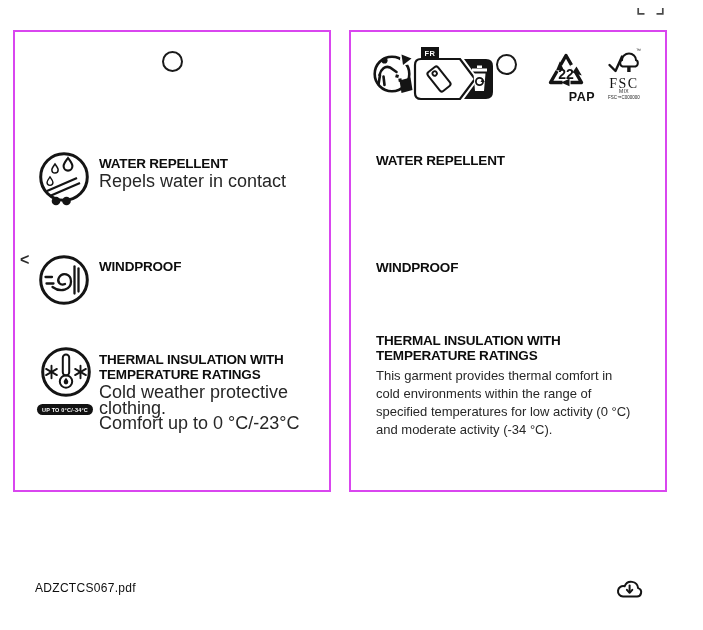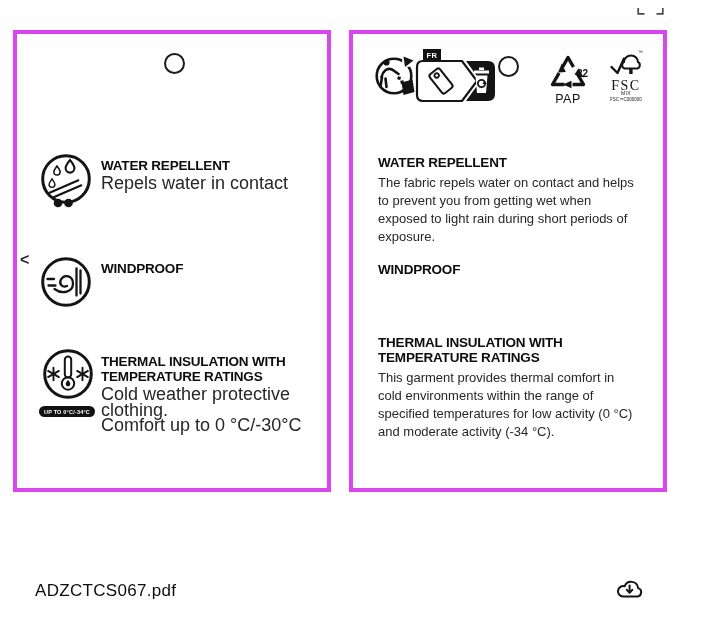--- a/index.html
+++ b/index.html
@@ -1,18 +1,18 @@
 <!DOCTYPE html>
 <html><head>
 <meta charset="utf-8">
 <style>
   html,body{margin:0;padding:0;background:#ffffff;}
   .stage{position:relative;width:703px;height:630px;background:#ffffff;overflow:hidden;
          font-family:"Liberation Sans","DejaVu Sans",sans-serif;color:#111;}
-  .card{position:absolute;top:30px;height:462px;background:#fff;border:4px solid #d946ef;box-sizing:border-box;}
+  .card{position:absolute;top:30px;height:462px;background:#fff;border:2px solid #d946ef;box-sizing:border-box;}
   .card-left{left:13px;width:318px;}
   .card-right{left:349px;width:318px;}
   .hole{position:absolute;width:21px;height:21px;border:2px solid #1a1a1a;border-radius:50%;background:#fff;box-sizing:border-box;}
   .hole-left{left:147px;top:19px;}
   .hole-right{left:145px;top:22px;}
 
   
   .feat{position:absolute;left:22px;right:8px;display:flex;align-items:flex-start;}
   .feat-iconcol{width:62px;flex:0 0 62px;position:relative;}
   .feat-text{padding-top:6px;}
@@ -22,33 +22,33 @@
       font-size:5.5px;font-weight:700;text-align:center;border-radius:6px;padding:2.5px 0;letter-spacing:0.2px;}
 
   
   .sym{position:absolute;}
   .sec{position:absolute;left:25px;width:280px;}
   .sec-title{font-weight:700;font-size:13.5px;line-height:15px;letter-spacing:-0.2px;color:#0d0d0d;white-space:pre-line;}
   .sec-desc{font-size:13px;line-height:18px;color:#272727;margin-top:4px;white-space:pre-line;}
 
   .fr-badge{position:absolute;left:8px;top:0;background:#121212;color:#fff;font-size:7.5px;font-weight:700;
             padding:1.5px 3.5px;letter-spacing:0.3px;}
-  .pap-num{position:absolute;left:0;top:15px;width:40px;text-align:right;font-size:10px;font-weight:700;color:#121212;}
-  .pap-label{position:absolute;left:0;top:39px;width:40px;text-align:center;font-size:12.5px;font-weight:400;letter-spacing:0.5px;color:#121212;}
+  .pap-num{position:absolute;left:0;top:15px;width:40px;text-align:center;font-size:14px;font-weight:700;color:#121212;}
+  .pap-label{position:absolute;left:16px;top:39px;width:40px;text-align:center;font-size:12.5px;font-weight:700;letter-spacing:0.5px;color:#121212;}
   .fsc-tm{position:absolute;right:1px;top:0;font-size:5px;color:#222;}
   .fsc-name{position:absolute;left:0;top:29px;width:36px;text-align:center;font-family:"Liberation Serif",serif;
             font-size:14px;letter-spacing:1.5px;color:#121212;}
   .fsc-mix{position:absolute;left:0;top:41px;width:36px;text-align:center;font-size:5px;color:#222;letter-spacing:0.4px;}
   .fsc-lic{position:absolute;left:0;top:48px;width:36px;text-align:center;font-size:4.5px;color:#222;}
 
   .nav{position:absolute;top:251px;font-size:16px;font-weight:600;color:#2c2c2c;cursor:pointer;line-height:18px;}
   .nav-prev{left:20px;}
   .nav-next{left:648px;}
 
-  .filename{position:absolute;left:35px;top:581px;font-size:17px;letter-spacing:0.3px;color:#0e0e0e;}
+  .filename{position:absolute;left:35px;top:581px;font-size:12px;letter-spacing:0.3px;color:#0e0e0e;}
   .download{position:absolute;left:615px;top:578px;cursor:pointer;}
   .expand{position:absolute;left:637px;top:-7px;cursor:pointer;}
 </style>
 </head>
 <body>
 
 <div class="stage">
 
   <div class="expand">
     <svg width="27" height="22" viewBox="0 0 27 22">
@@ -126,21 +126,21 @@
                 <path d="M38.1 29.1 L48.9 22.9"></path>
             </g>
           </svg>
         </span>
         <span class="thermal-badge">UP TO 0°C/-34°C</span>
       </div>
       <div class="feat-text">
         <div class="feat-title">THERMAL INSULATION WITH
 TEMPERATURE RATINGS</div>
         <div class="feat-desc">Cold weather protective clothing.
-Comfort up to 0 °C/-30°C</div>
+Comfort up to 0 °C/-23°C</div>
       </div>
     </div>
   </div>
 
   <div class="nav nav-prev">&lt;</div>
   <div class="nav nav-next">&gt;</div>
 
   <div class="card card-right">
     <div class="hole hole-right"></div>
 
@@ -201,24 +201,20 @@
         <path d="M23 3.5 C27 3.5 30 6.5 30 10 C32.5 11 32.5 15.5 29.5 16.5 L16.5 16.5 C13.5 15.5 13.5 11 16 10 C16 6.5 19 3.5 23 3.5 Z" fill="none" stroke="#141414" stroke-width="2"></path>
         <rect x="21.2" y="16.5" width="3.4" height="5.5" fill="#141414"></rect>
       </svg>
       <span class="fsc-name">FSC</span>
       <span class="fsc-mix">MIX</span>
       <span class="fsc-lic">FSC™C000000</span>
     </div>
 
     <div class="sec" style="top:121px">
       <div class="sec-title">WATER REPELLENT</div>
-      <div class="sec-desc">The fabric repels water on contact and helps
-to prevent you from getting wet when
-exposed to light rain during short periods of
-exposure.</div>
     </div>
     <div class="sec" style="top:228px">
       <div class="sec-title">WINDPROOF</div>
     </div>
     <div class="sec" style="top:301px">
       <div class="sec-title">THERMAL INSULATION WITH
 TEMPERATURE RATINGS</div>
       <div class="sec-desc">This garment provides thermal comfort in
 cold environments within the range of
 specified temperatures for low activity (0 °C)

